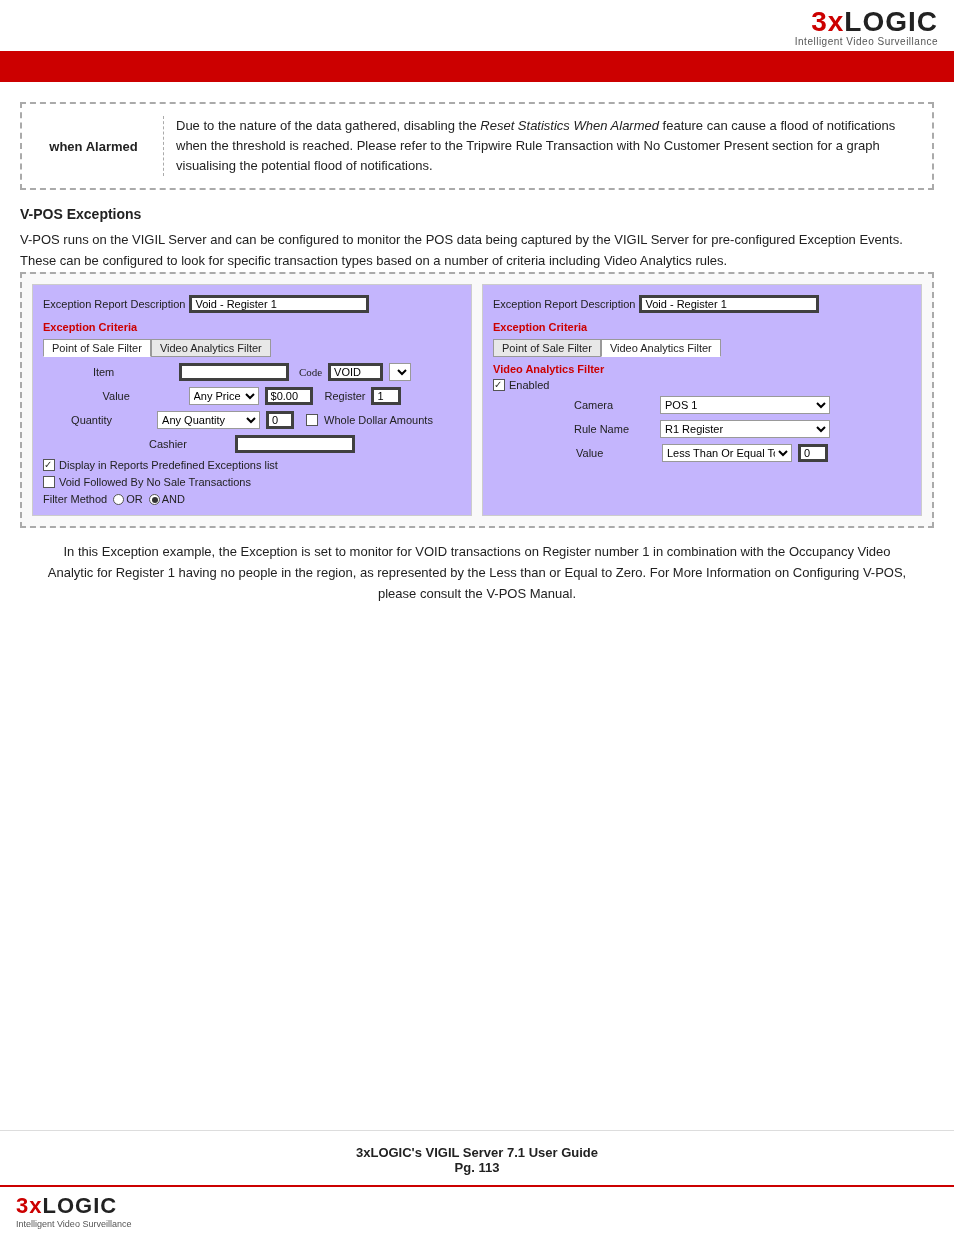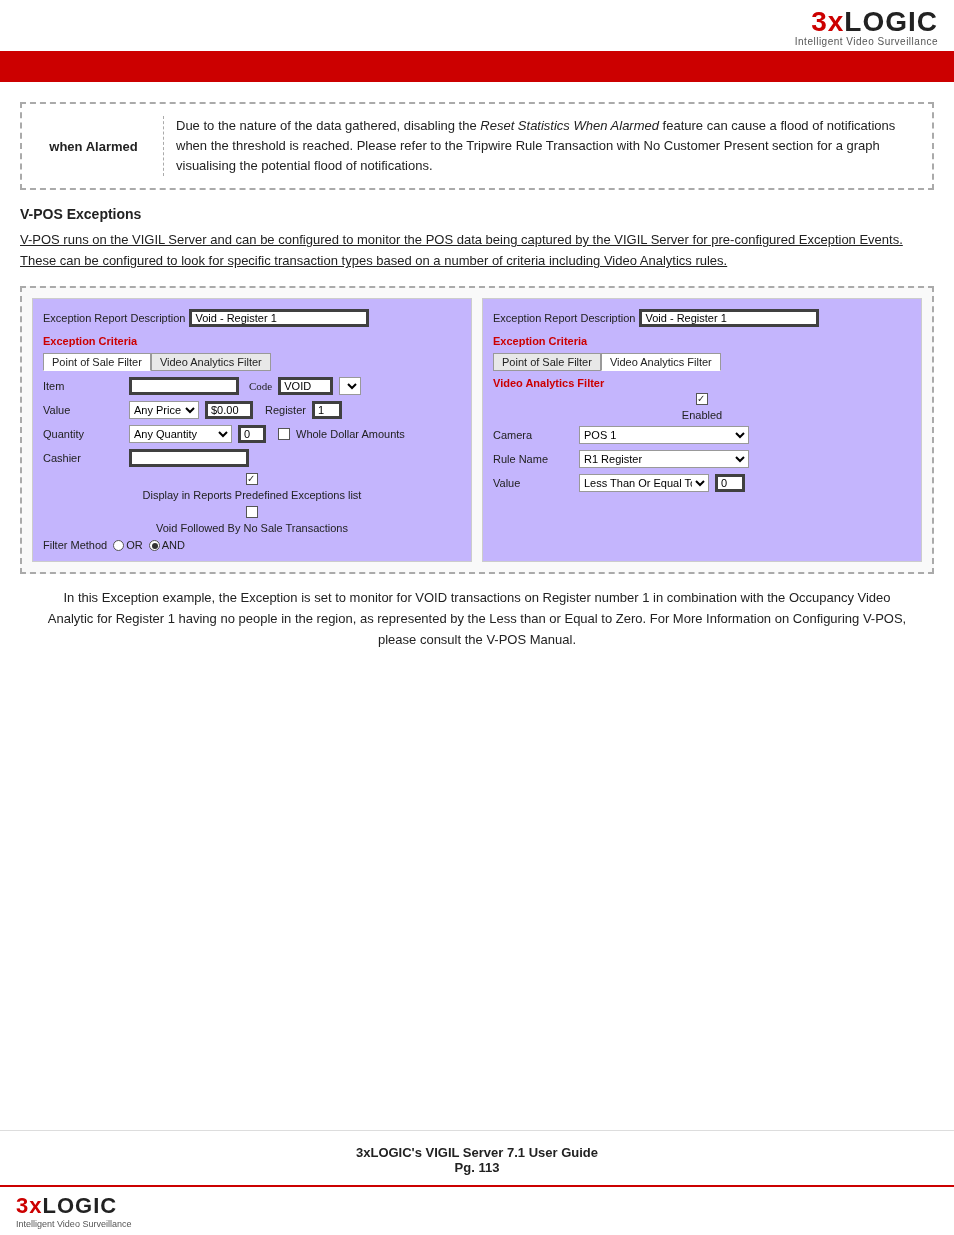--- a/index.html
+++ b/index.html
@@ -82,23 +82,21 @@
     .section-heading {
       font-size: 14px;
       font-weight: bold;
       margin: 10px 0 8px 0;
     }
 
     
     .body-para {
       font-size: 13px;
       line-height: 1.6;
-      margin-bottom: 14px;
-      color: #222;
-      text-decoration: underline;
+      color: #222;
     }
 
     
     .screenshots-container {
       border: 2px dashed #aaa;
       padding: 10px;
       display: flex;
       gap: 10px;
       margin-bottom: 14px;
       background: #f9f9f9;
@@ -108,20 +106,21 @@
       background: #c4b5fd;
       border: 1px solid #ccc;
       padding: 10px;
       font-size: 11px;
     }
     .panel-row {
       display: flex;
       align-items: center;
       margin-bottom: 6px;
       gap: 6px;
+      justify-content: center;
     }
     .panel-label {
       font-size: 11px;
       color: #222;
       min-width: 80px;
     }
     .panel-input {
       border: 3px solid #404040;
       height: 18px;
       font-size: 11px;
@@ -174,21 +173,20 @@
       font-size: 11px;
       font-weight: bold;
       margin-bottom: 4px;
     }
     .checkbox-row {
       display: flex;
       align-items: center;
       gap: 4px;
       margin-bottom: 5px;
       font-size: 11px;
-      flex-direction: column;
     }
     .filter-method-row {
       display: flex;
       align-items: center;
       gap: 6px;
       font-size: 11px;
       margin-top: 4px;
     }
     .radio-option {
       display: flex;

